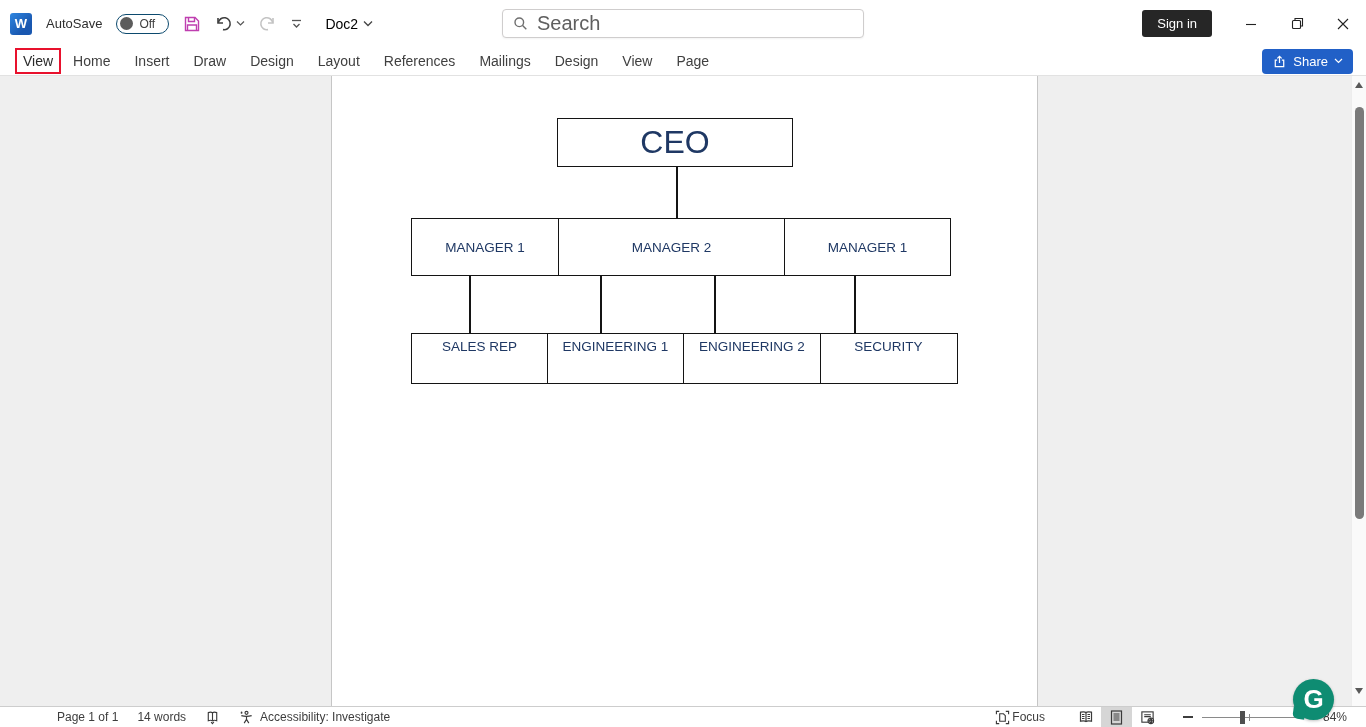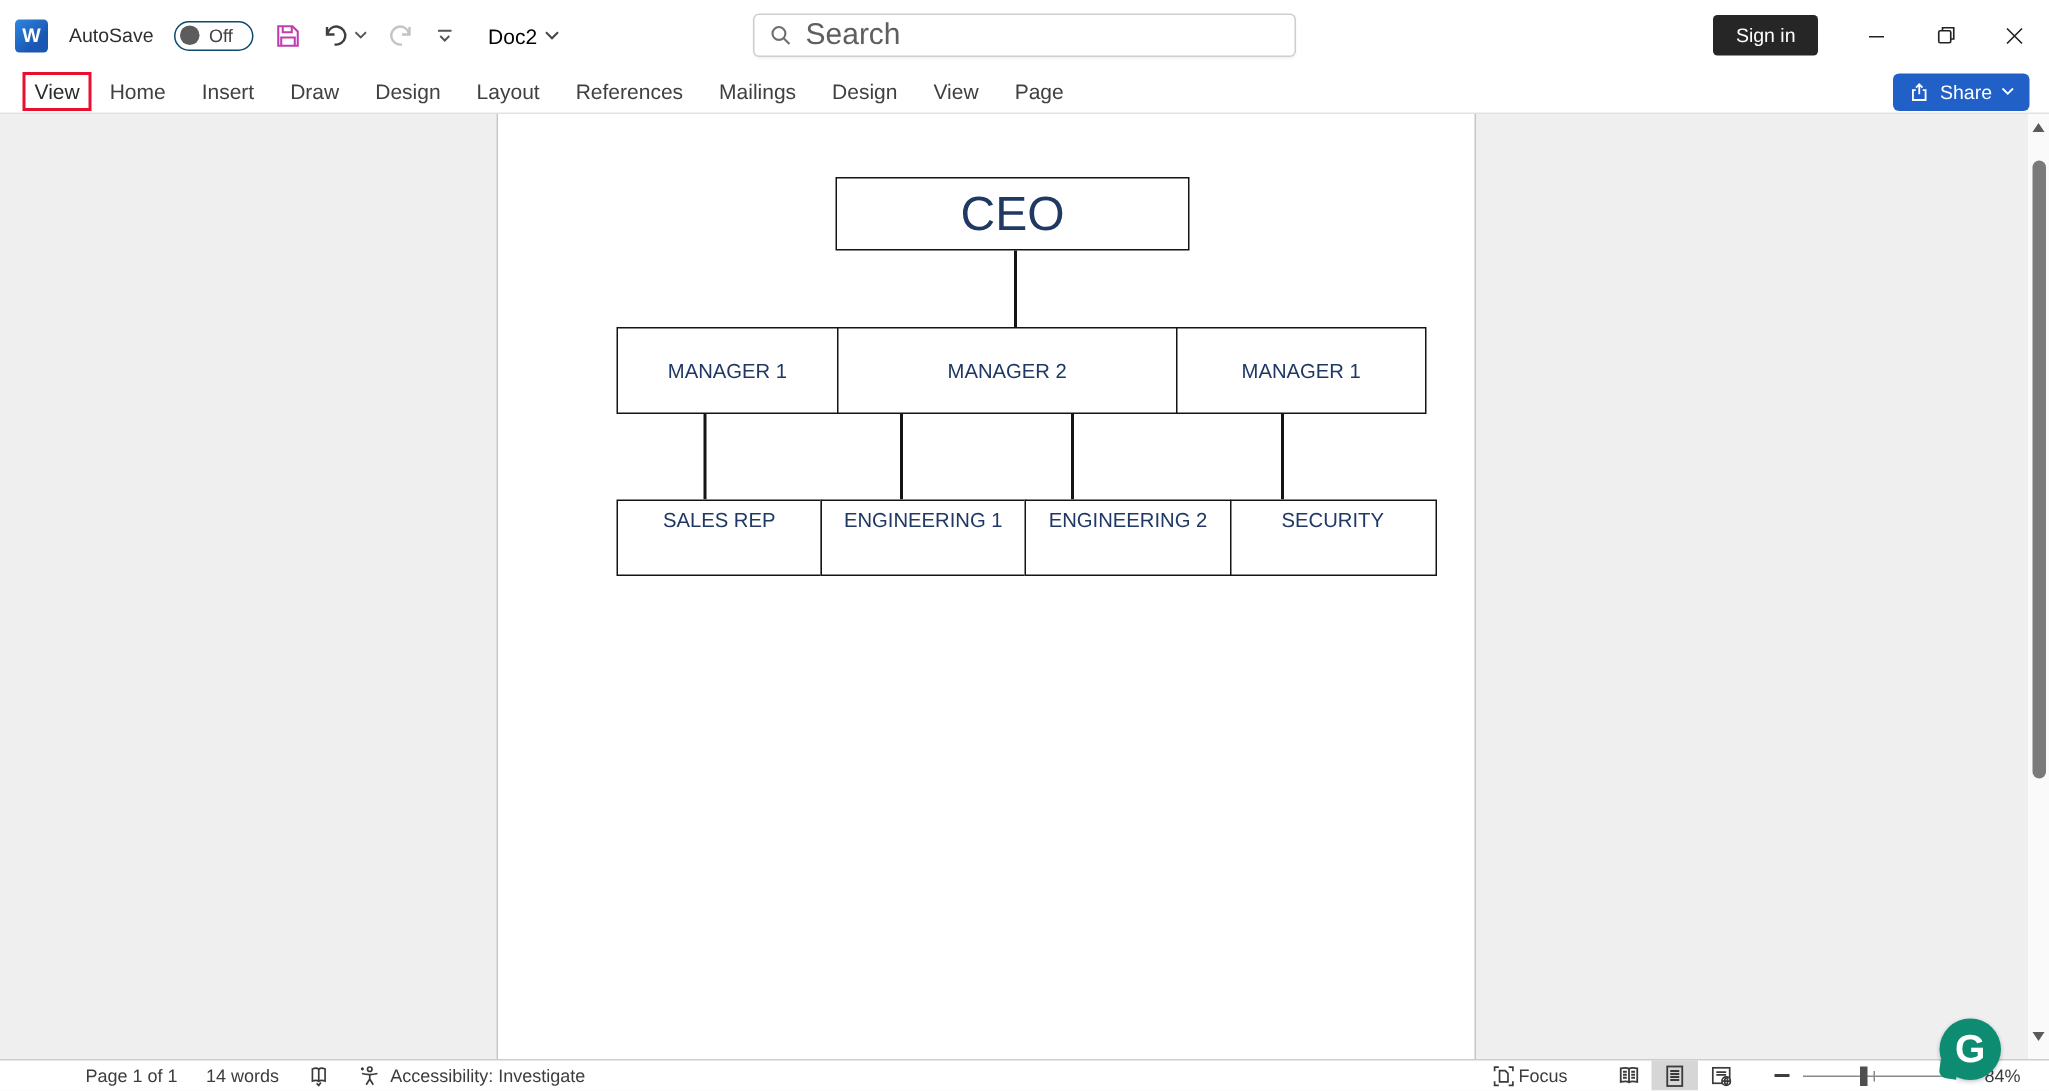--- a/index.html
+++ b/index.html
@@ -32,21 +32,21 @@
 
   
   .menubar { height:29px; background:#fff; border-bottom:1px solid #e2e2e2; display:flex; align-items:center; }
   .tab { font-size:14px; color:#404040; padding:0 12px; height:29px; line-height:29px; cursor:pointer; white-space:nowrap; }
   .tab-file { margin-left:15px; height:26px; line-height:22px; padding:0 6px; border:2px solid #e8112d; color:#2b2b2b; }
   .share-btn { margin-left:auto; margin-right:13px; height:25px; background:#2160c7; border-radius:4px;
     color:#fff; font-size:13px; display:flex; align-items:center; gap:6px; padding:0 10px; cursor:pointer; }
 
   
   .docarea { position:relative; height:630px; background:#efefef; overflow:hidden; }
-  .page { position:absolute; left:331px; top:0; width:653px; height:100%; background:#fff;
+  .page { position:absolute; left:331px; top:0; width:707px; height:100%; background:#fff;
     border-left:1px solid #c6c6c6; border-right:1px solid #c6c6c6; }
   .org-box { position:absolute; border:1.5px solid #141414; background:#fff; color:#1f3864;
     display:flex; justify-content:center; text-align:center; }
   .ceo { left:225px; top:42px; width:236px; height:49px; font-size:32px; align-items:center; }
   .mgr { top:142px; height:58px; font-size:13.5px; align-items:center; }
   .m1 { left:79px;    width:148px; }
   .m2 { left:225.5px; width:228px; }
   .m3 { left:452px;   width:167px; }
   .rep { top:257px; height:51px; font-size:13.5px; align-items:flex-start; padding-top:5px; }
   .r1 { left:79px;    width:137px; }

